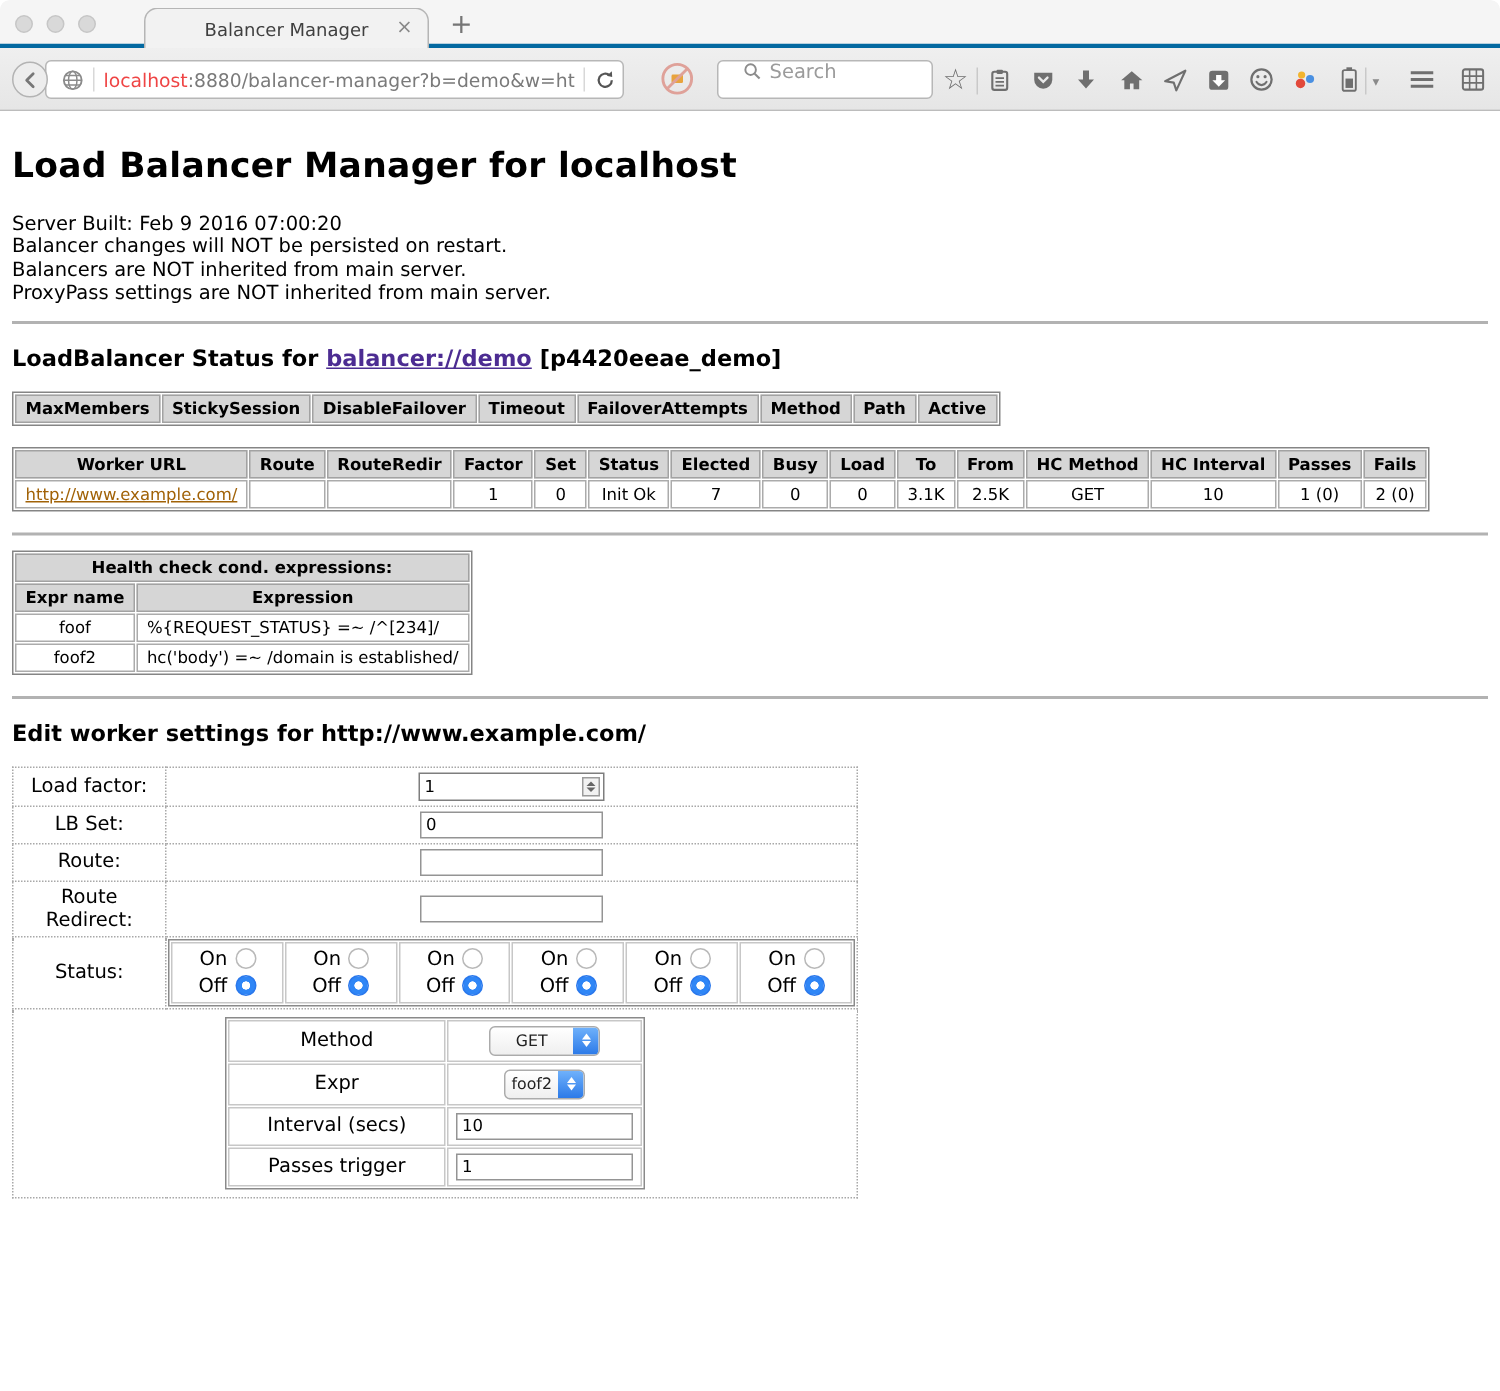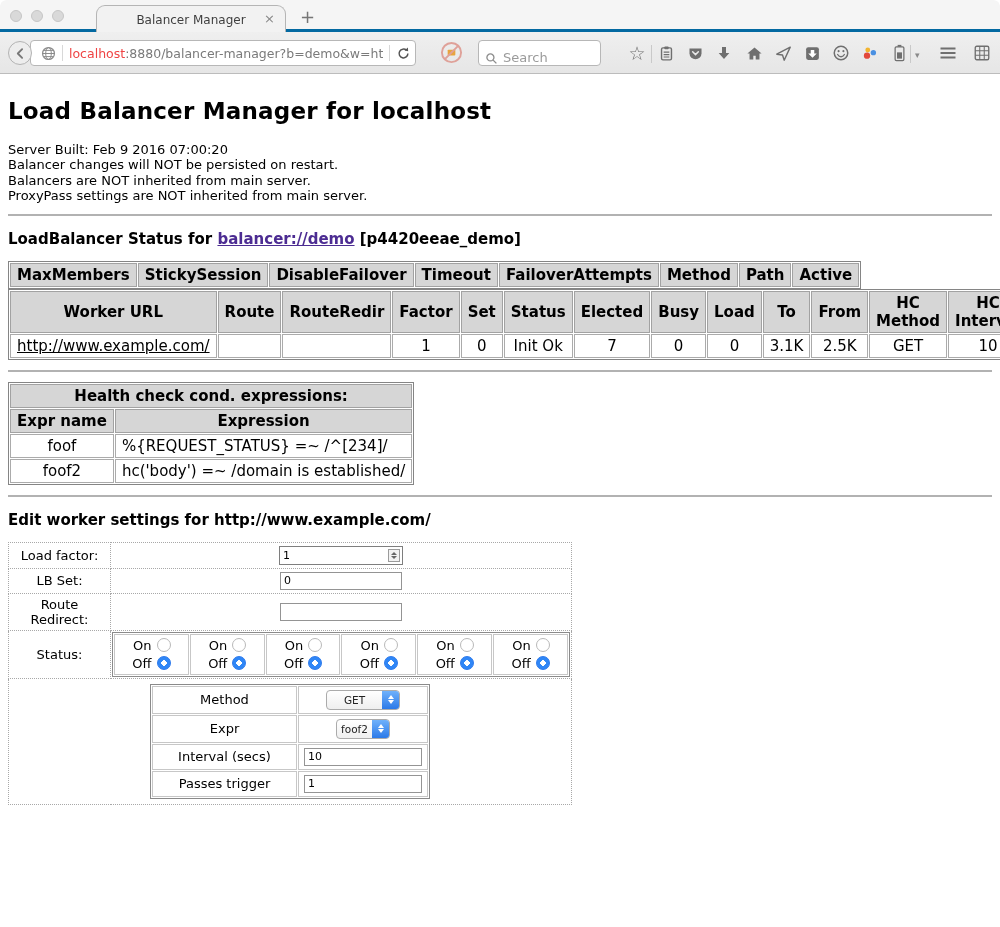--- a/index.html
+++ b/index.html
@@ -26,45 +26,45 @@
   .backbtn { left:8px; top:9px; width:24px; height:24px; border:1px solid #b3b3b3;
              border-radius:50%; background:#ededed; display:flex; align-items:center; justify-content:center; z-index:2; }
   .urlbar { left:30px; top:8px; width:386px; height:26px; background:#fff;
             border:1px solid #b7b7b7; border-radius:4px; display:flex; align-items:center;
             padding:0 4px 0 10px; overflow:hidden; }
   .urlbar .sep { width:1px; height:16px; background:#d8d8d8; margin:0 6px; }
   .url-text { flex:1; font-size:12.5px; white-space:nowrap; overflow:hidden; }
   .url-host { color:#ef4444; }
   .url-rest { color:#7a7a7a; }
   .blocked { left:440px; top:9px; width:23px; height:23px; }
-  .searchbar { left:478px; top:8px; width:123px; height:26px; background:#fff;
-               border:1px solid #b7b7b7; border-radius:4px; display:flex; align-items:flex-end; padding:0 6px; gap:5px; }
+  .searchbar { left:478px; top:8px; width:144px; height:26px; background:#fff;
+               border:1px solid #b7b7b7; border-radius:4px; display:flex; align-items:flex-start; padding:0 16px; gap:5px; }
   .searchbar input { border:none; outline:none; width:90px; font-size:13px;
                      color:#444; background:transparent; font-family:inherit; }
   .searchbar input::placeholder { color:#9b9b9b; }
   .vdiv { position:absolute; top:13px; width:1px; height:18px; background:#c9c9c9; }
   .ico { position:absolute; top:11px; width:20px; height:20px; display:flex;
          align-items:center; justify-content:center; }
   .star-glyph { font-size:19px; color:#6f6f6f; line-height:19px; }
   .caret { position:absolute; top:18px; font-size:9px; color:#8a8a8a; }
 
   
   .content { height:853px; background:#fff; padding:0 8px; overflow:hidden; color:#000; }
   h1 { font-size:23px; font-weight:bold; padding-top:24px; letter-spacing:0.2px; }
   .info { margin-top:18px; font-size:13px; line-height:15.4px; }
   hr { border:none; height:2px; background:#b2b2b2; margin:10px 0; }
   h3 { font-size:15px; font-weight:bold; margin:14px 0 13px 0; }
   h3 a { color:#4c2c92; font-weight:bold; }
 
   table.data { border-collapse:separate; border-spacing:1px; border:1px solid #858585;
-               background:#fff; font-size:15px; }
+               background:#fff; font-size:11px; margin-bottom:14px; }
   table.data th { background:#d6d6d6; border:1px solid #a2a2a2; padding:2px 6px; font-weight:bold; }
   table.data td { border:1px solid #ababab; padding:2px 6px; text-align:center; }
   table.data td.l { text-align:left; }
-  table.data a { color:#000000; }
+  table.data a { color:#a16207; }
 
   
   table.form { border-collapse:collapse; width:564px; font-size:13px; margin-top:2px; }
   table.form > tbody > tr > td { border:1px dotted #a8a8a8; padding:3px 4px; }
   table.form td.lab { width:102px; text-align:center; }
   table.form td.val { text-align:center; }
   input.txt { width:122px; height:18px; border:1px solid #949494; font-size:11px;
               padding:1px 3px; font-family:inherit; }
   .num-wrap { position:relative; width:124px; display:inline-block; }
   .num-wrap input { width:124px; height:19px; border:1px solid #7e7e7e; font-size:11px;
@@ -338,20 +338,24 @@
       <tr>
         <td class="lab">Load factor:</td>
         <td class="val"><span class="num-wrap"><input class="txt" type="text" value="1" style=""><span class="stepper">
                   <i class="up"></i>
                   <i class="dn"></i>
                 </span></span></td>
       </tr>
       <tr>
         <td class="lab">LB Set:</td>
         <td class="val"><input class="txt" type="text" value="0" style=""></td>
+      </tr>
+      <tr>
+        <td class="lab">Route:</td>
+        <td class="val"><input class="txt" type="text" value="" style=""></td>
       </tr>
       <tr>
         <td class="lab">Route Redirect:</td>
         <td class="val"><input class="txt" type="text" value="" style=""></td>
       </tr>
       <tr>
         <td class="lab">Status:</td>
         <td style="padding:1px">
           <table class="inner">
             <tbody>

